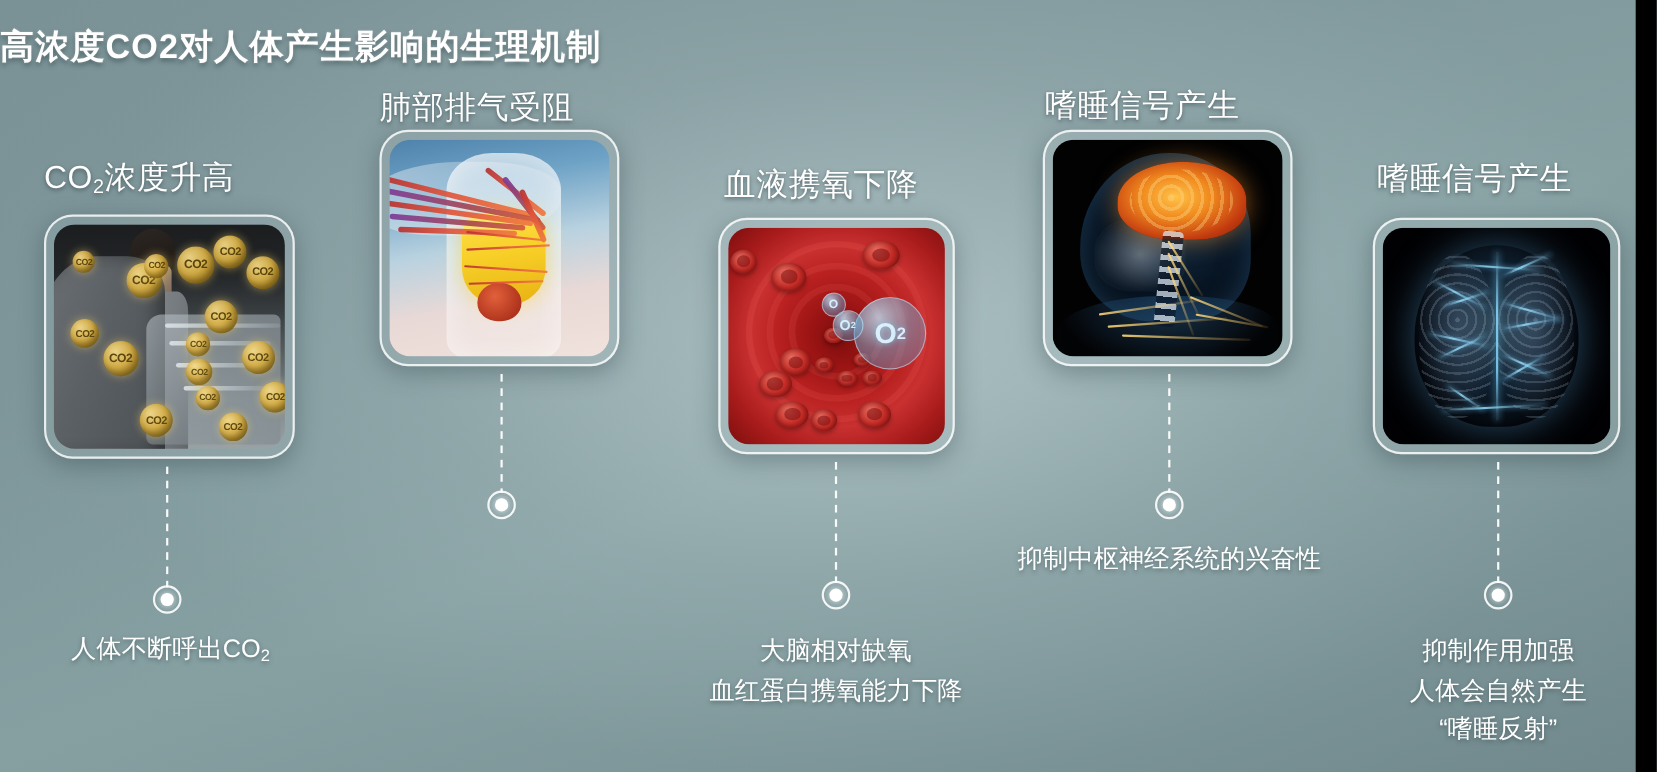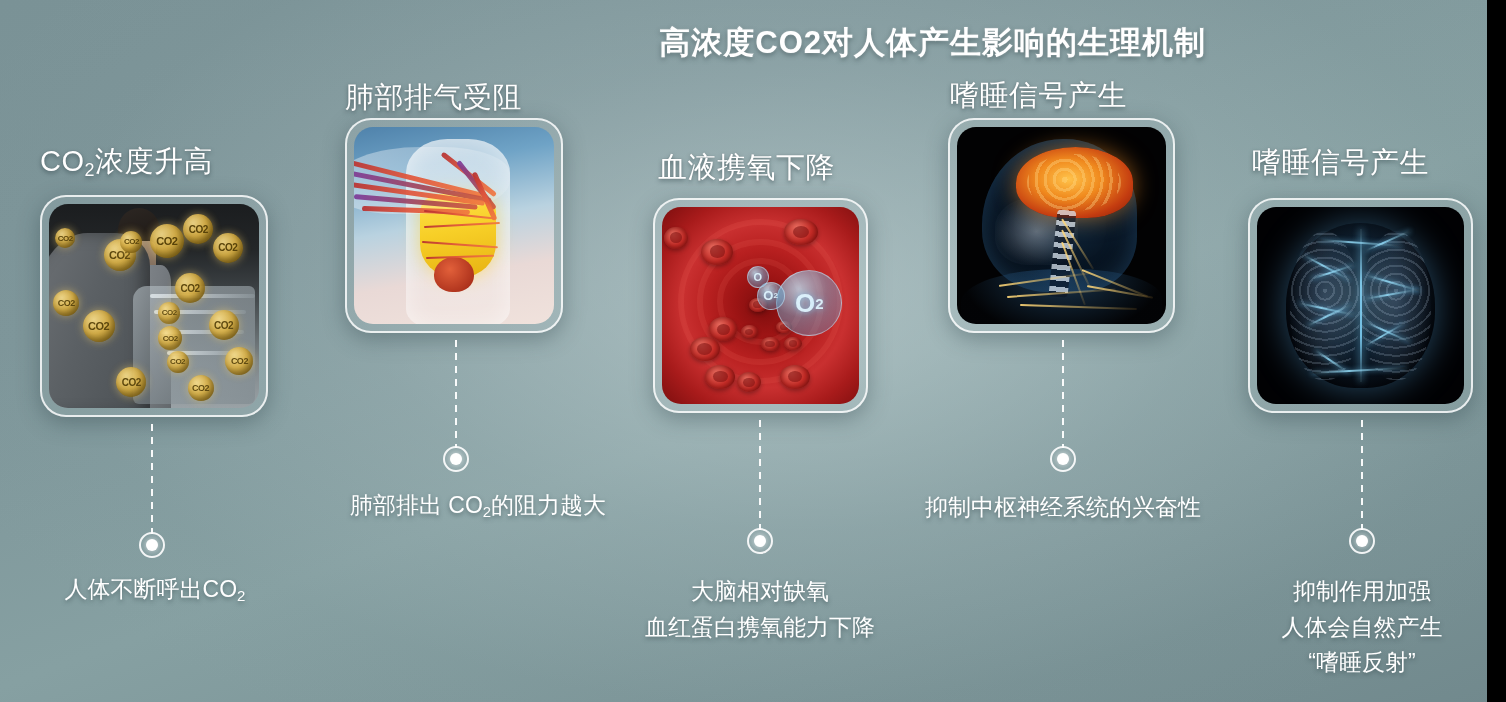--- a/index.html
+++ b/index.html
@@ -32,21 +32,21 @@
     background: #000;
     z-index: 60;
   }
 
   
   #title {
     position: absolute;
     top: 22px;
     left: 0;
     width: 1206px;
-    text-align: right;
+    text-align: left;
     font-size: 31px;
     font-weight: bold;
     color: #ffffff;
     letter-spacing: 1px;
     text-shadow: 0 2px 5px rgba(40,60,64,0.55), 0 0 2px rgba(255,255,255,0.4);
     z-index: 20;
   }
 
   
   .step {
@@ -180,20 +180,21 @@
     background: radial-gradient(circle at 34% 30%, #f6dc8a 0%, #dcb347 45%, #9f7c1c 80%, #6e5412 100%);
     box-shadow: 0 0 9px rgba(240,205,110,0.55), inset -2px -3px 6px rgba(70,50,6,0.45);
     color: #5d4608;
     font-size: 11px;
     font-weight: bold;
     display: flex;
     align-items: center;
     justify-content: center;
     letter-spacing: -0.5px;
     opacity: 0.93;
+    margin-left: 11px;
   }
 
   
   .art-torso {
     width: 100%; height: 100%;
     background: linear-gradient(170deg, #4f82ab 0%, #6fa3c6 22%, #b9d2e0 48%, #e9d9d6 72%, #f0e2dc 100%);
     position: relative;
     overflow: hidden;
   }
   .art-torso .body {
@@ -456,21 +457,20 @@
           <div class="vessel" style="left:34%; top:58%; width:38%; height:2px; transform:rotate(4deg);"></div>
           <div class="vessel" style="left:36%; top:66%; width:34%; height:2px; transform:rotate(-2deg);"></div>
         </div>
       </div>
     </div>
 
     <div class="connector" style="left:455px; top:340px; height:108px;"></div>
     <div class="node" style="left:443px; top:446px;"></div>
 
     <div class="caption" style="left:328px; top:488px; width:300px;">
-      <span class="ln"><span>肺部排出 CO</span><sub>2</sub><span>的阻力越大</span></span>
     </div>
   </div>
 
   <div class="step">
     <div class="step-title" style="left:658px; top:148px;">
       <span>血液携氧下降</span><sub></sub><span></span>
     </div>
 
     <div class="frame" style="left:653px; top:198px; width:215px; height:215px;">
       <div class="frame-inner">

